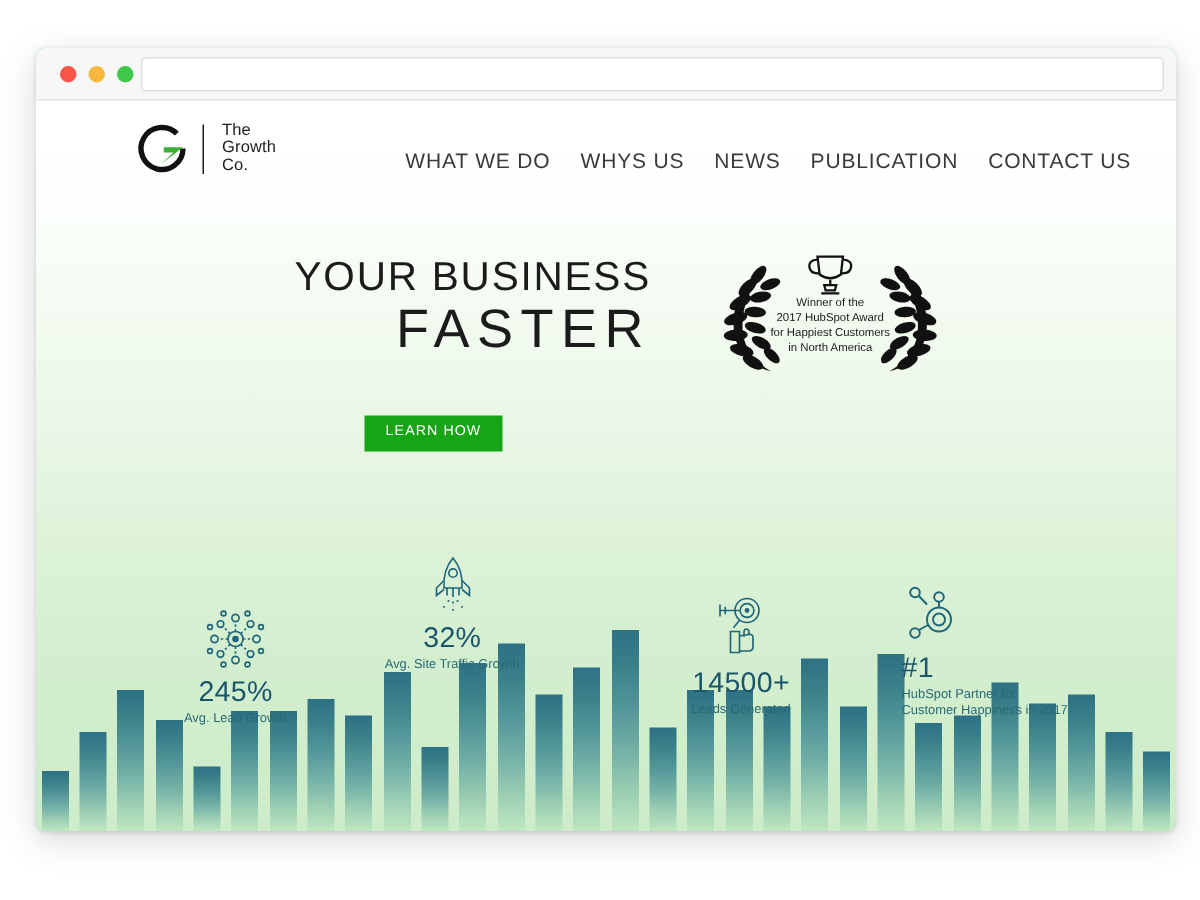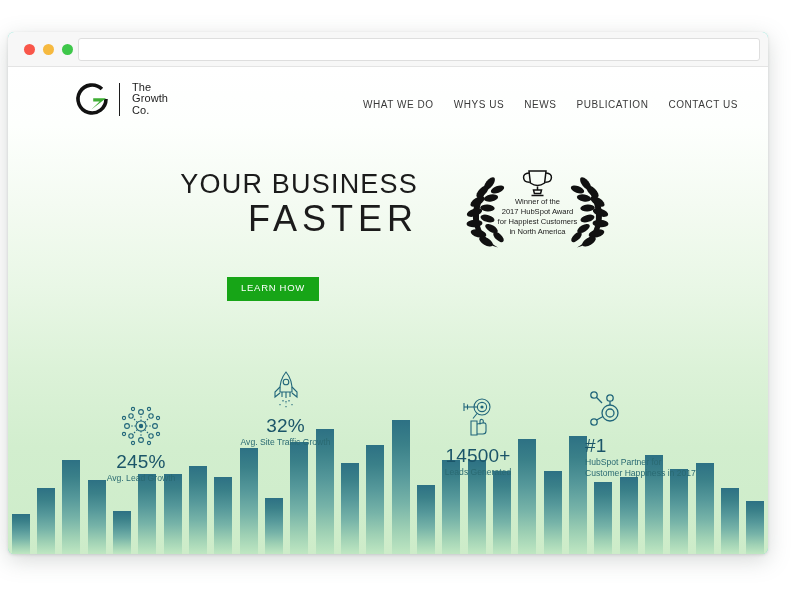--- a/index.html
+++ b/index.html
@@ -15,21 +15,21 @@
   #root {
     position: relative;
     width: 800px;
     height: 600px;
     background: #ffffff;
   }
 
   
   .browser-window {
     position: absolute;
-    left: 8px;
+    left: 24px;
     top: 32px;
     width: 760px;
     height: 522px;
     background: #5eead4;
     border-radius: 6px;
     box-shadow: 0 6px 22px rgba(120,130,125,0.30), 0 1px 3px rgba(120,130,125,0.25);
     overflow: hidden;
   }
 
   .titlebar {
@@ -115,21 +115,21 @@
   }
 
   .nav {
     position: absolute;
     right: 30px;
     top: 32px;
     display: flex;
     gap: 20px;
   }
   .nav-item {
-    font-size: 10px;
+    font-size: 14px;
     letter-spacing: 0.55px;
     color: #3a3a3a;
     white-space: nowrap;
     cursor: pointer;
   }
 
   
   .hero {
     position: relative;
     height: 200px;

